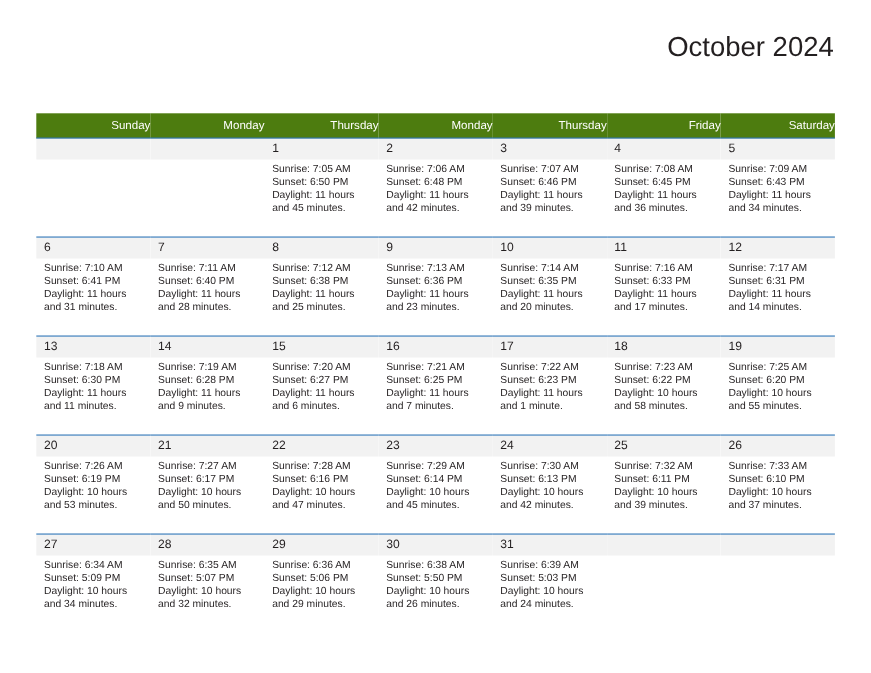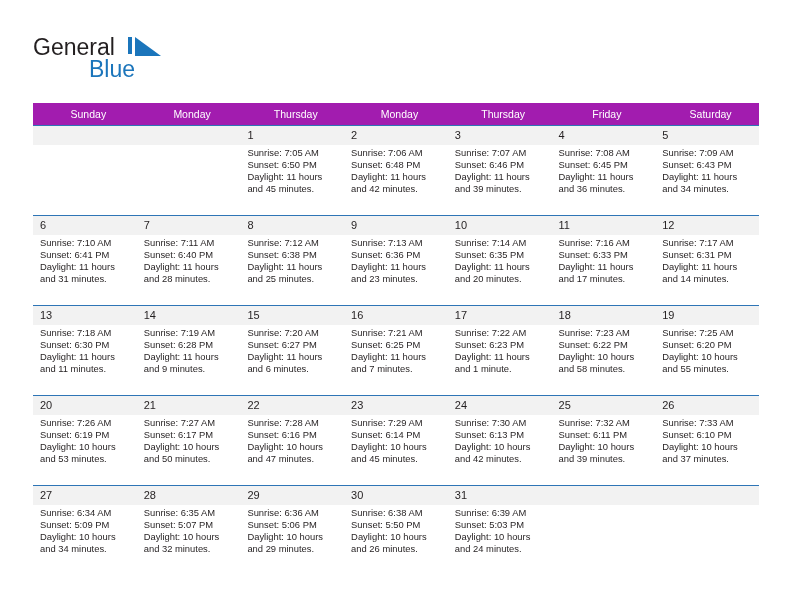--- a/index.html
+++ b/index.html
@@ -87,25 +87,25 @@
   
   .calendar {
     position: absolute;
     left: 33px;
     top: 103px;
     width: 726px;
     border-collapse: collapse;
     table-layout: fixed;
   }
   .calendar th {
-    background: #a21caf;
+    background: #4d7c0f;
     color: #ffffff;
     font-size: 10.5px;
     font-weight: normal;
-    text-align: center;
+    text-align: right;
     padding: 5px 0 5px 7px;
     height: 11px;
     border: none;
   }
   .calendar col { width: 103.71px; }
 
   .calendar td {
     vertical-align: top;
     padding: 0;
     border: none;
@@ -136,32 +136,23 @@
   }
   .details div { white-space: nowrap; }
 </style>
 </head>
 <body>
 
 <div class="page">
 
   <div class="header">
 
-    <div class="logo">
-      <span class="logo-general">General</span>
-      <span class="logo-blue">Blue</span>
-      <span class="logo-mark">
-        <svg width="36" height="22" viewBox="0 0 36 22" xmlns="http://www.w3.org/2000/svg">
-          <rect x="0" y="0" width="4" height="17" fill="#1b75bb"></rect>
-          <polygon points="7,0 7,19 33,19" fill="#1b75bb"></polygon>
-        </svg>
-      </span>
-    </div>
 
     <div class="title-block">
+      <div class="cal-title">October 2024</div>
     </div>
 
   </div>
 
   <table class="calendar">
     <colgroup>
       <col>
         <col>
         <col>
         <col>

